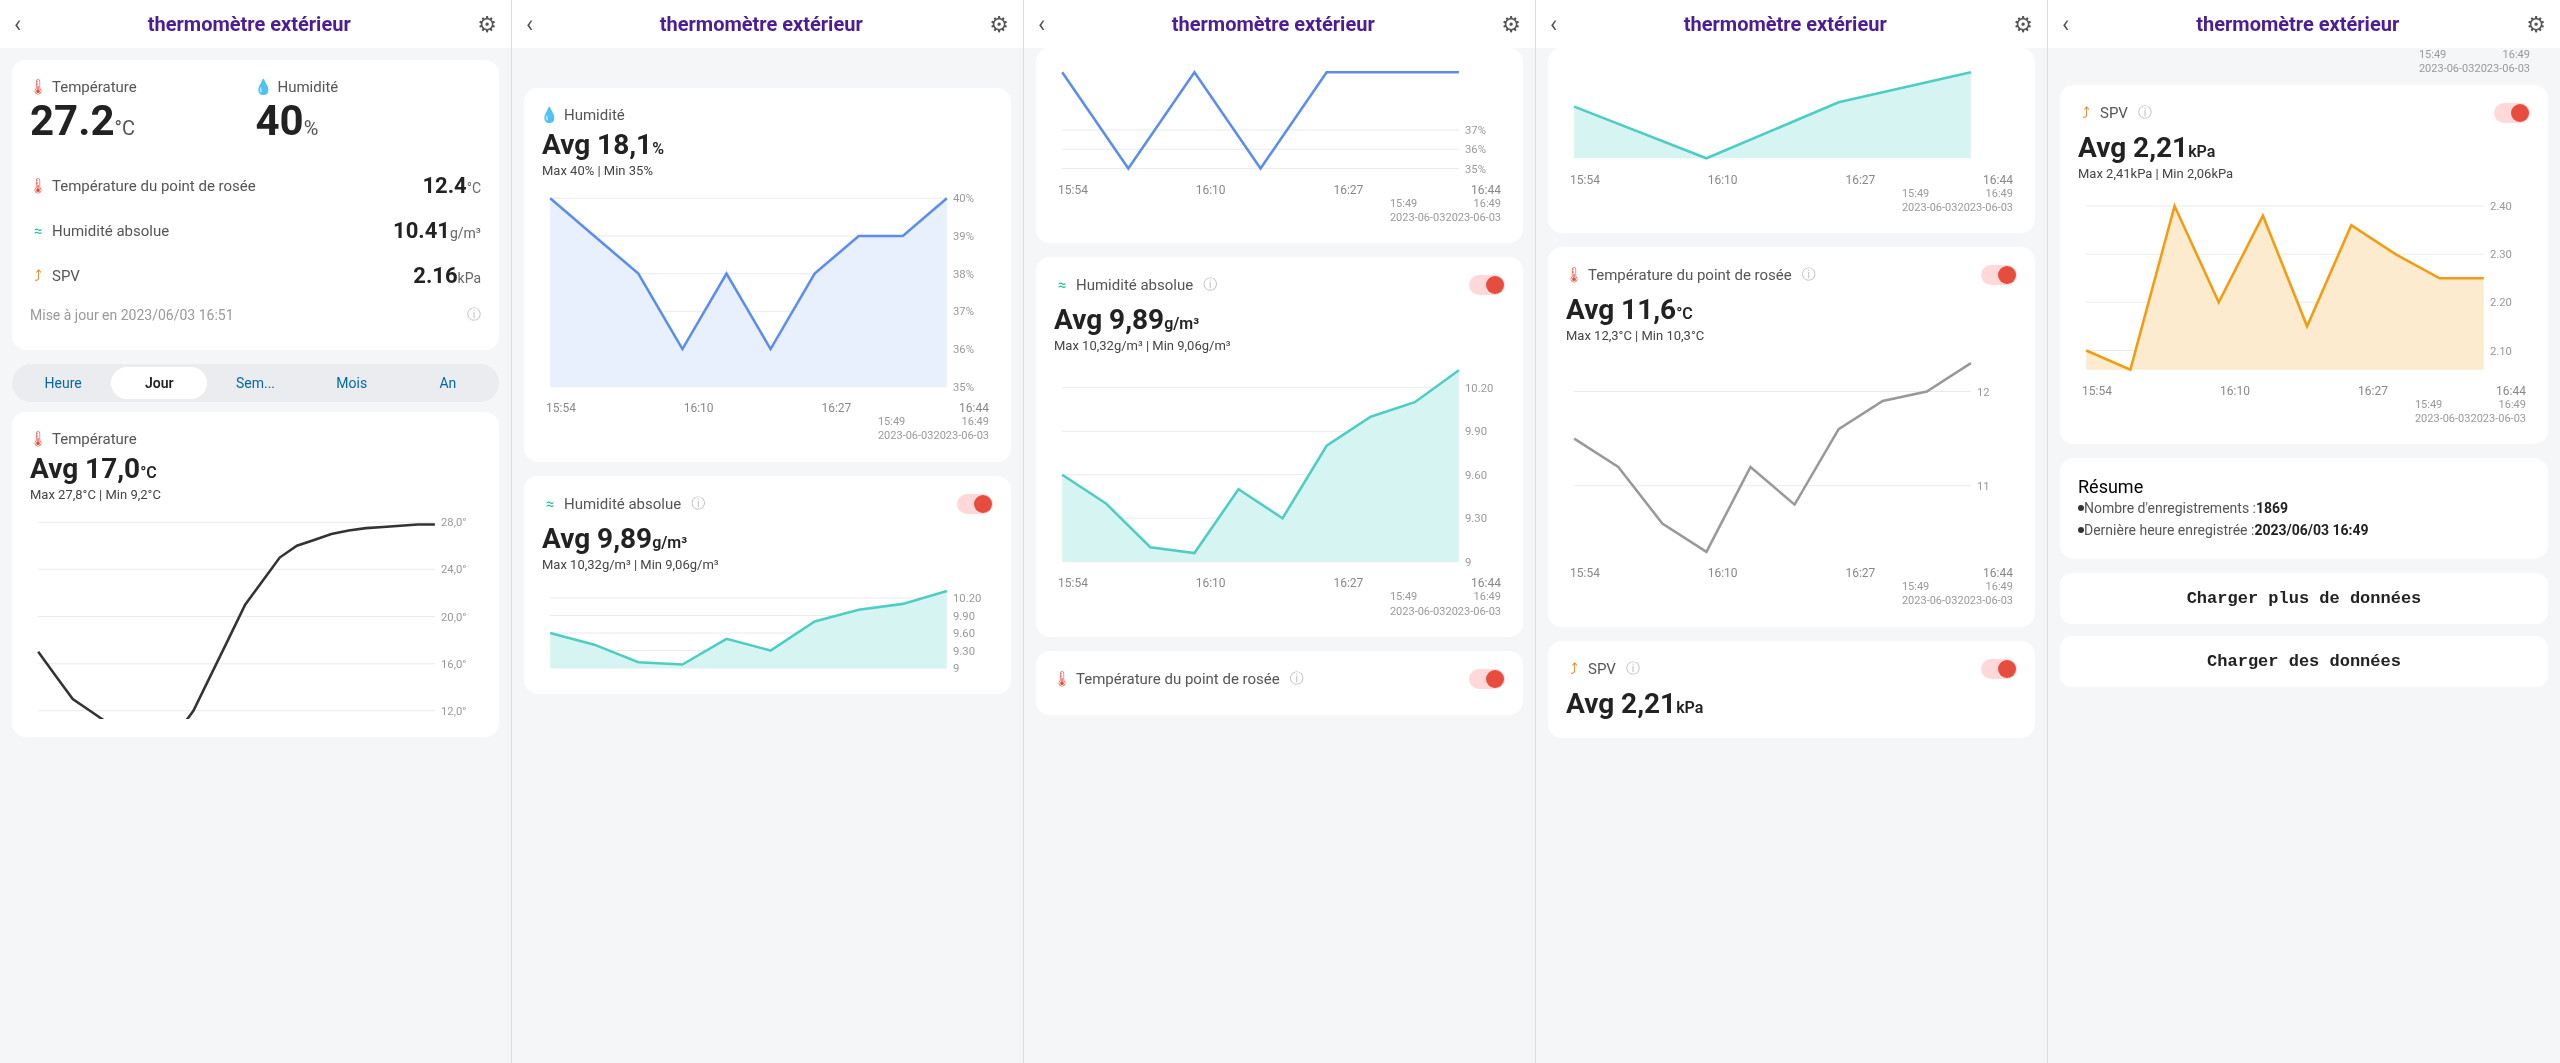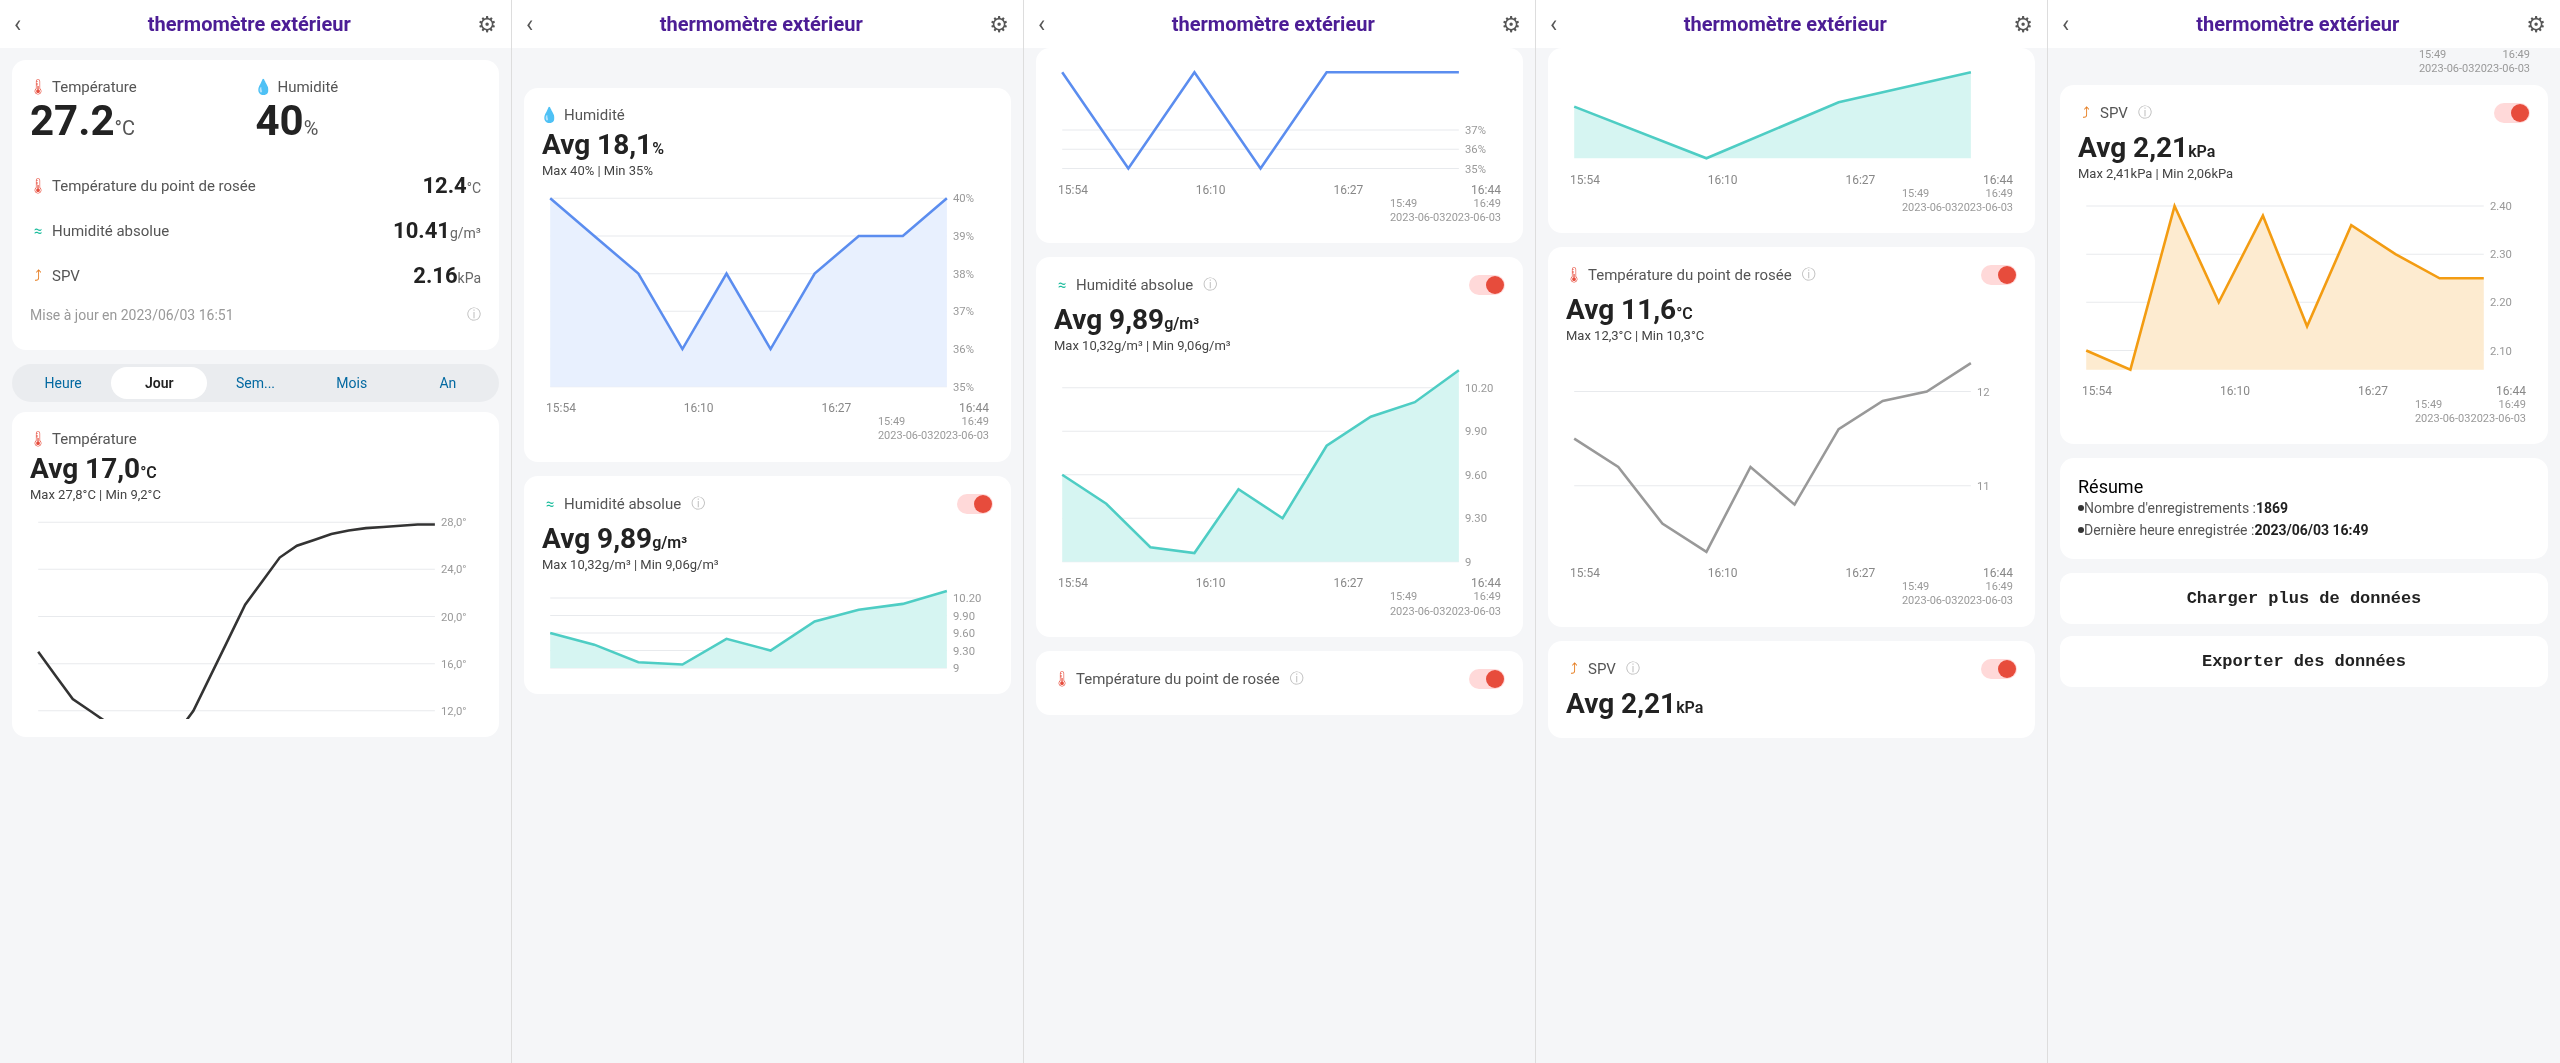--- a/index.html
+++ b/index.html
@@ -460,15 +460,15 @@
           <span>Nombre d'enregistrements :</span> 
           <b>1869</b>
         </div>
       <div class="resume-li">
           <span class="dot"></span>
           <span>Dernière heure enregistrée :</span> 
           <b>2023/06/03 16:49</b>
         </div>
     </div>
     <div class="btn">Charger plus de données</div>
-    <div class="btn">Exporter des données</div>
+    <div class="btn">Charger des données</div>
   </div>
 </div>
 
 </body></html>

